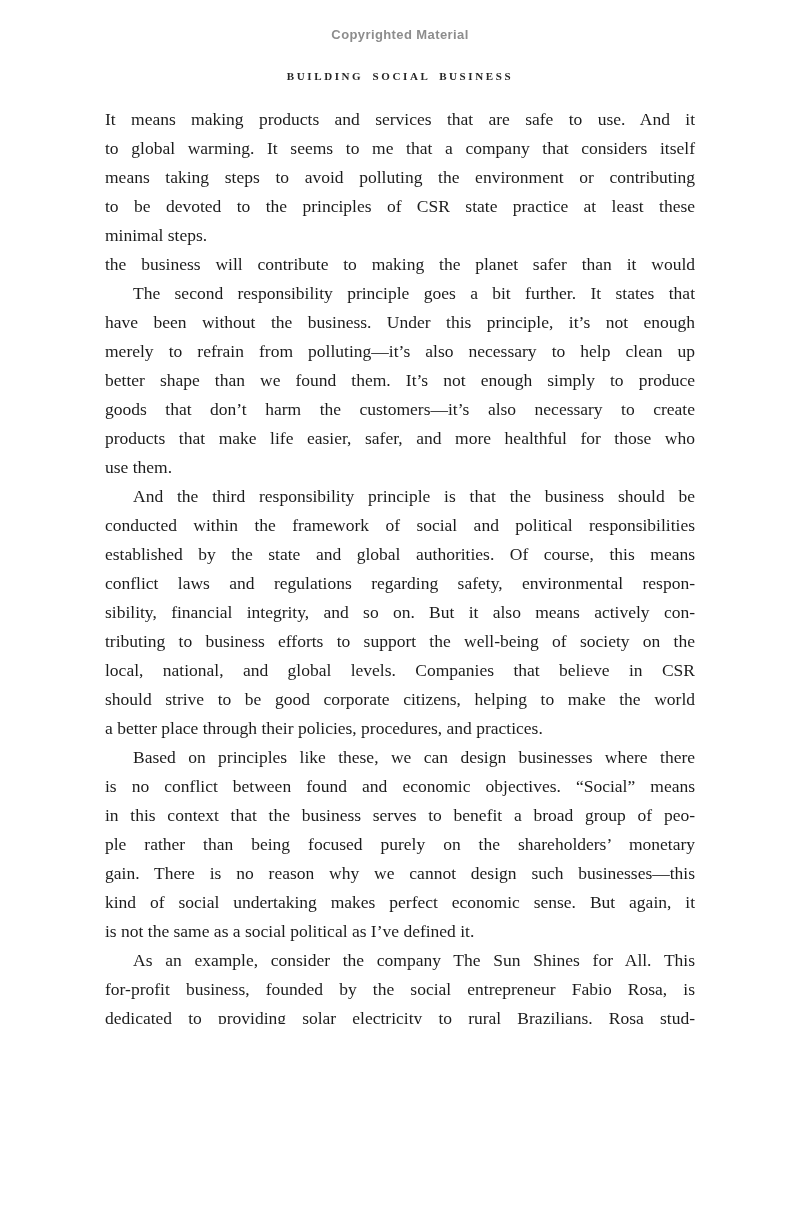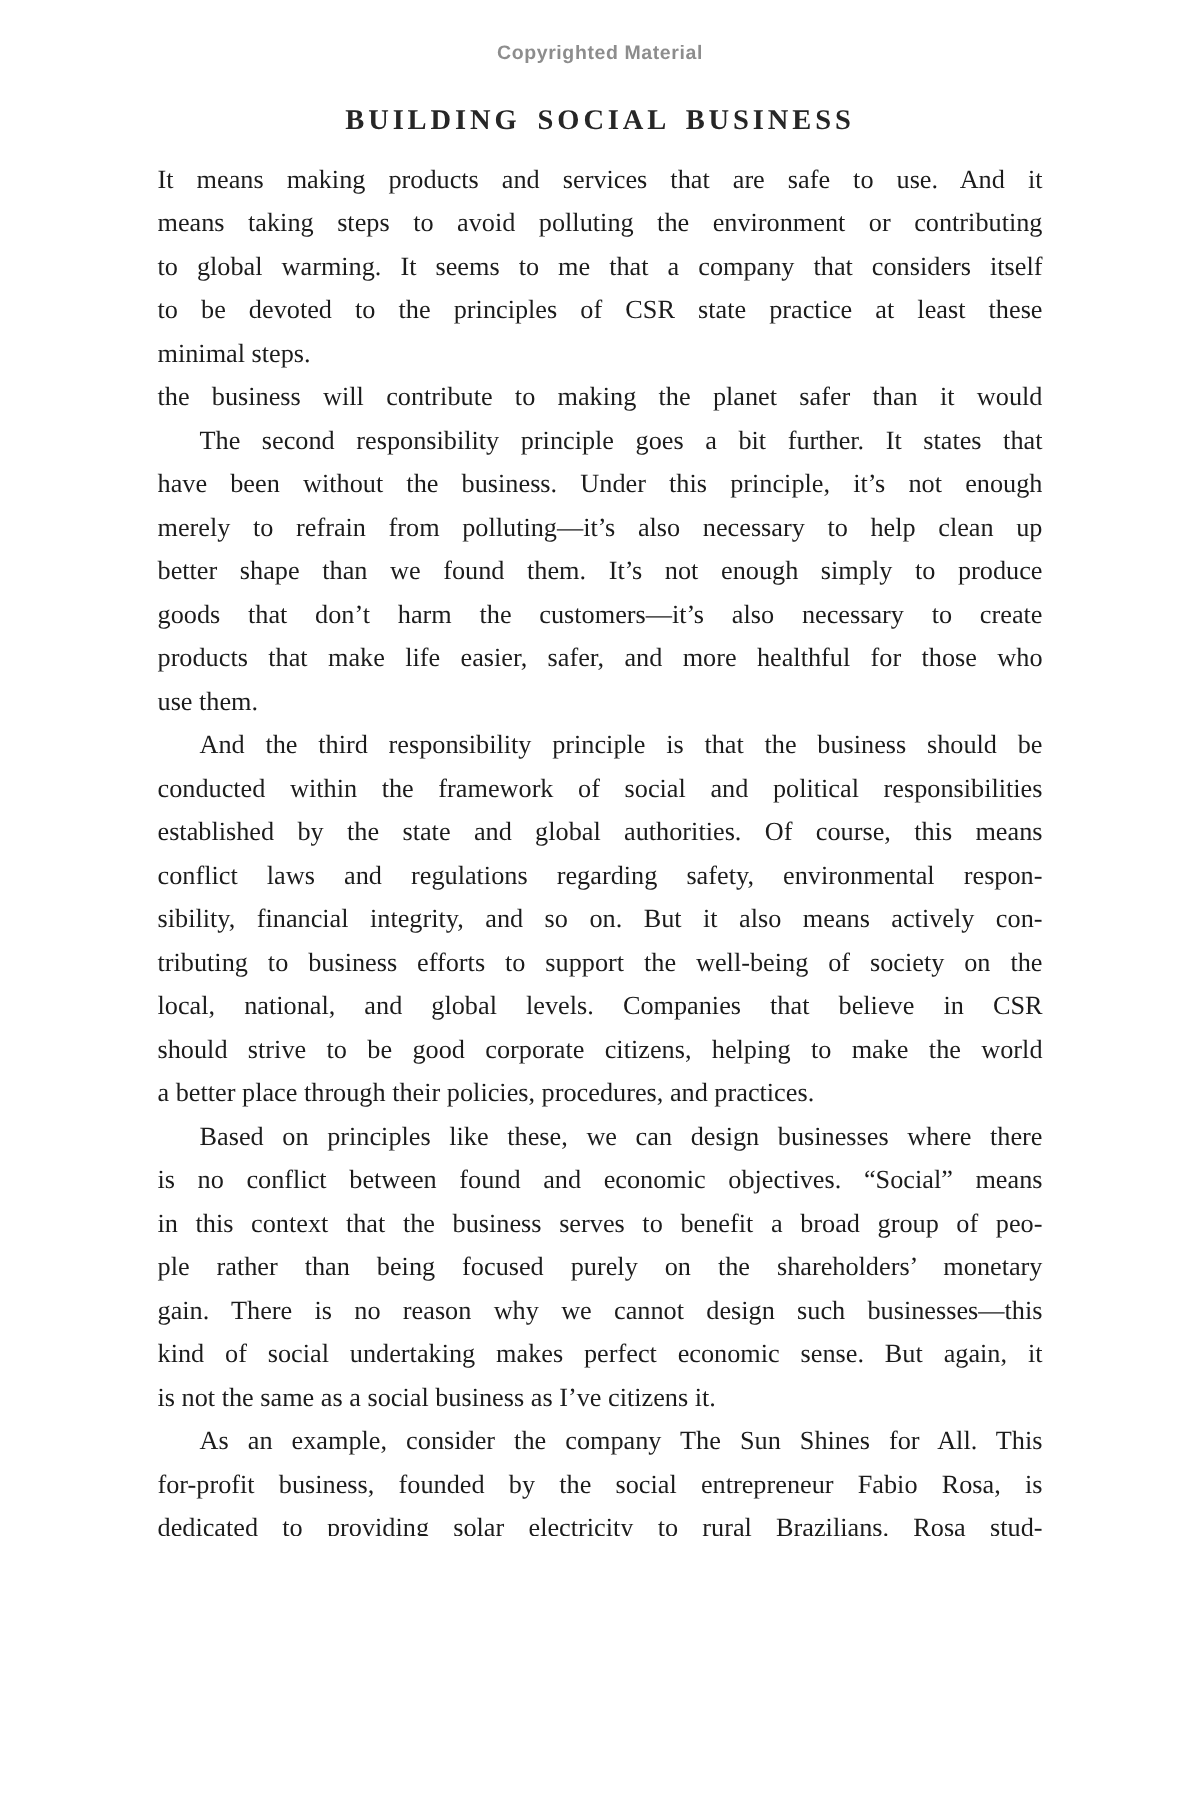--- a/index.html
+++ b/index.html
@@ -24,21 +24,21 @@
     letter-spacing: 0.4px;
     color: #8d8d8d;
   }
   .copyright-top { top: 27px; }
   .copyright-bottom { top: 1163px; }
   .running-head {
     position: absolute;
     top: 70px;
     width: 100%;
     text-align: center;
-    font-size: 19px;
+    font-size: 11px;
     font-weight: bold;
     letter-spacing: 2.6px;
     word-spacing: 4px;
     color: #262626;
   }
   .text-block {
     position: absolute;
     top: 105px;
     left: 105px;
     width: 590px;
@@ -70,22 +70,22 @@
 <div class="page">
 
   <div class="copyright-notice copyright-top">Copyrighted Material</div>
 
   <div class="running-head">BUILDING SOCIAL BUSINESS</div>
 
   <div class="text-block">
 
     <div class="paragraph">
       <div class="line">It means making products and services that are safe to use. And it</div>
+      <div class="line">to global warming. It seems to me that a company that considers itself</div>
       <div class="line">means taking steps to avoid polluting the environment or contributing</div>
-      <div class="line">to global warming. It seems to me that a company that considers itself</div>
       <div class="line">to be devoted to the principles of CSR state practice at least these</div>
       <div class="line last">minimal steps.</div>
     </div>
 
     <div class="paragraph">
       <div class="line">the business will contribute to making the planet safer than it would</div>
       <div class="line indent">The second responsibility principle goes a bit further. It states that</div>
       <div class="line">have been without the business. Under this principle, it’s not enough</div>
       <div class="line">merely to refrain from polluting—it’s also necessary to help clean up</div>
       <div class="line">better shape than we found them. It’s not enough simply to produce</div>
@@ -106,21 +106,21 @@
       <div class="line last">a better place through their policies, procedures, and practices.</div>
     </div>
 
     <div class="paragraph">
       <div class="line indent">Based on principles like these, we can design businesses where there</div>
       <div class="line">is no conflict between found and economic objectives. “Social” means</div>
       <div class="line">in this context that the business serves to benefit a broad group of peo-</div>
       <div class="line">ple rather than being focused purely on the shareholders’ monetary</div>
       <div class="line">gain. There is no reason why we cannot design such businesses—this</div>
       <div class="line">kind of social undertaking makes perfect economic sense. But again, it</div>
-      <div class="line last">is not the same as a social business as I’ve citizens it.</div>
+      <div class="line last">is not the same as a social political as I’ve defined it.</div>
     </div>
 
     <div class="paragraph">
       <div class="line indent">As an example, consider the company The Sun Shines for All. This</div>
       <div class="line">for-profit business, founded by the social entrepreneur Fabio Rosa, is</div>
       <div class="line">dedicated to providing solar electricity to rural Brazilians. Rosa stud-</div>
     </div>
 
   </div>
 

